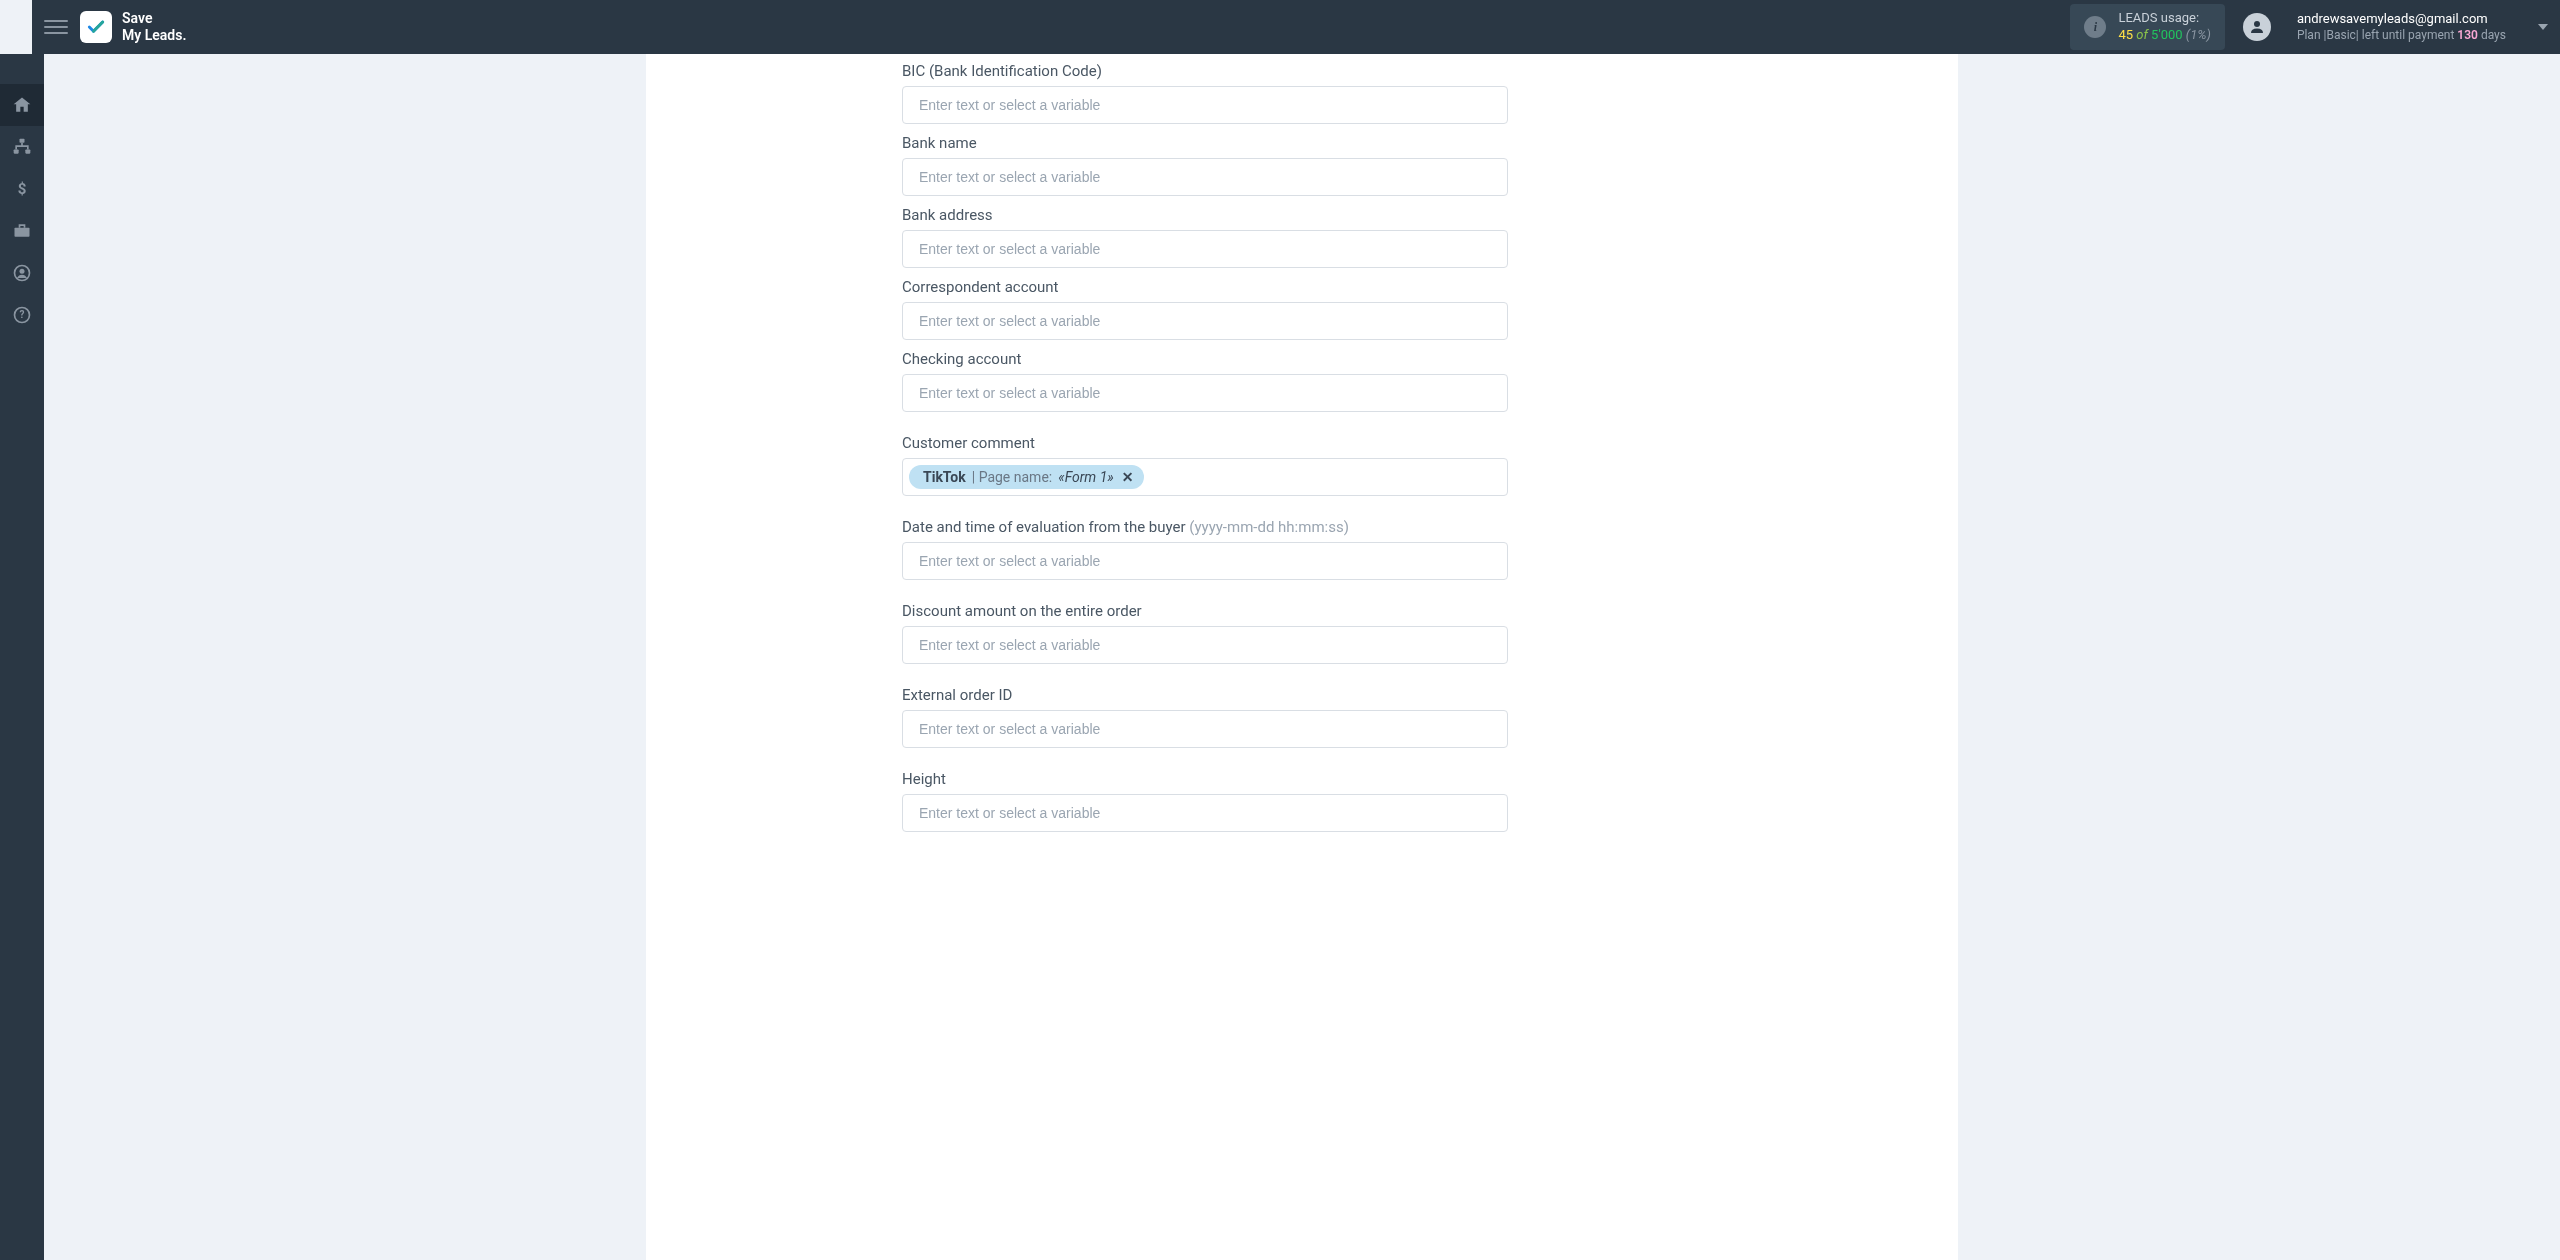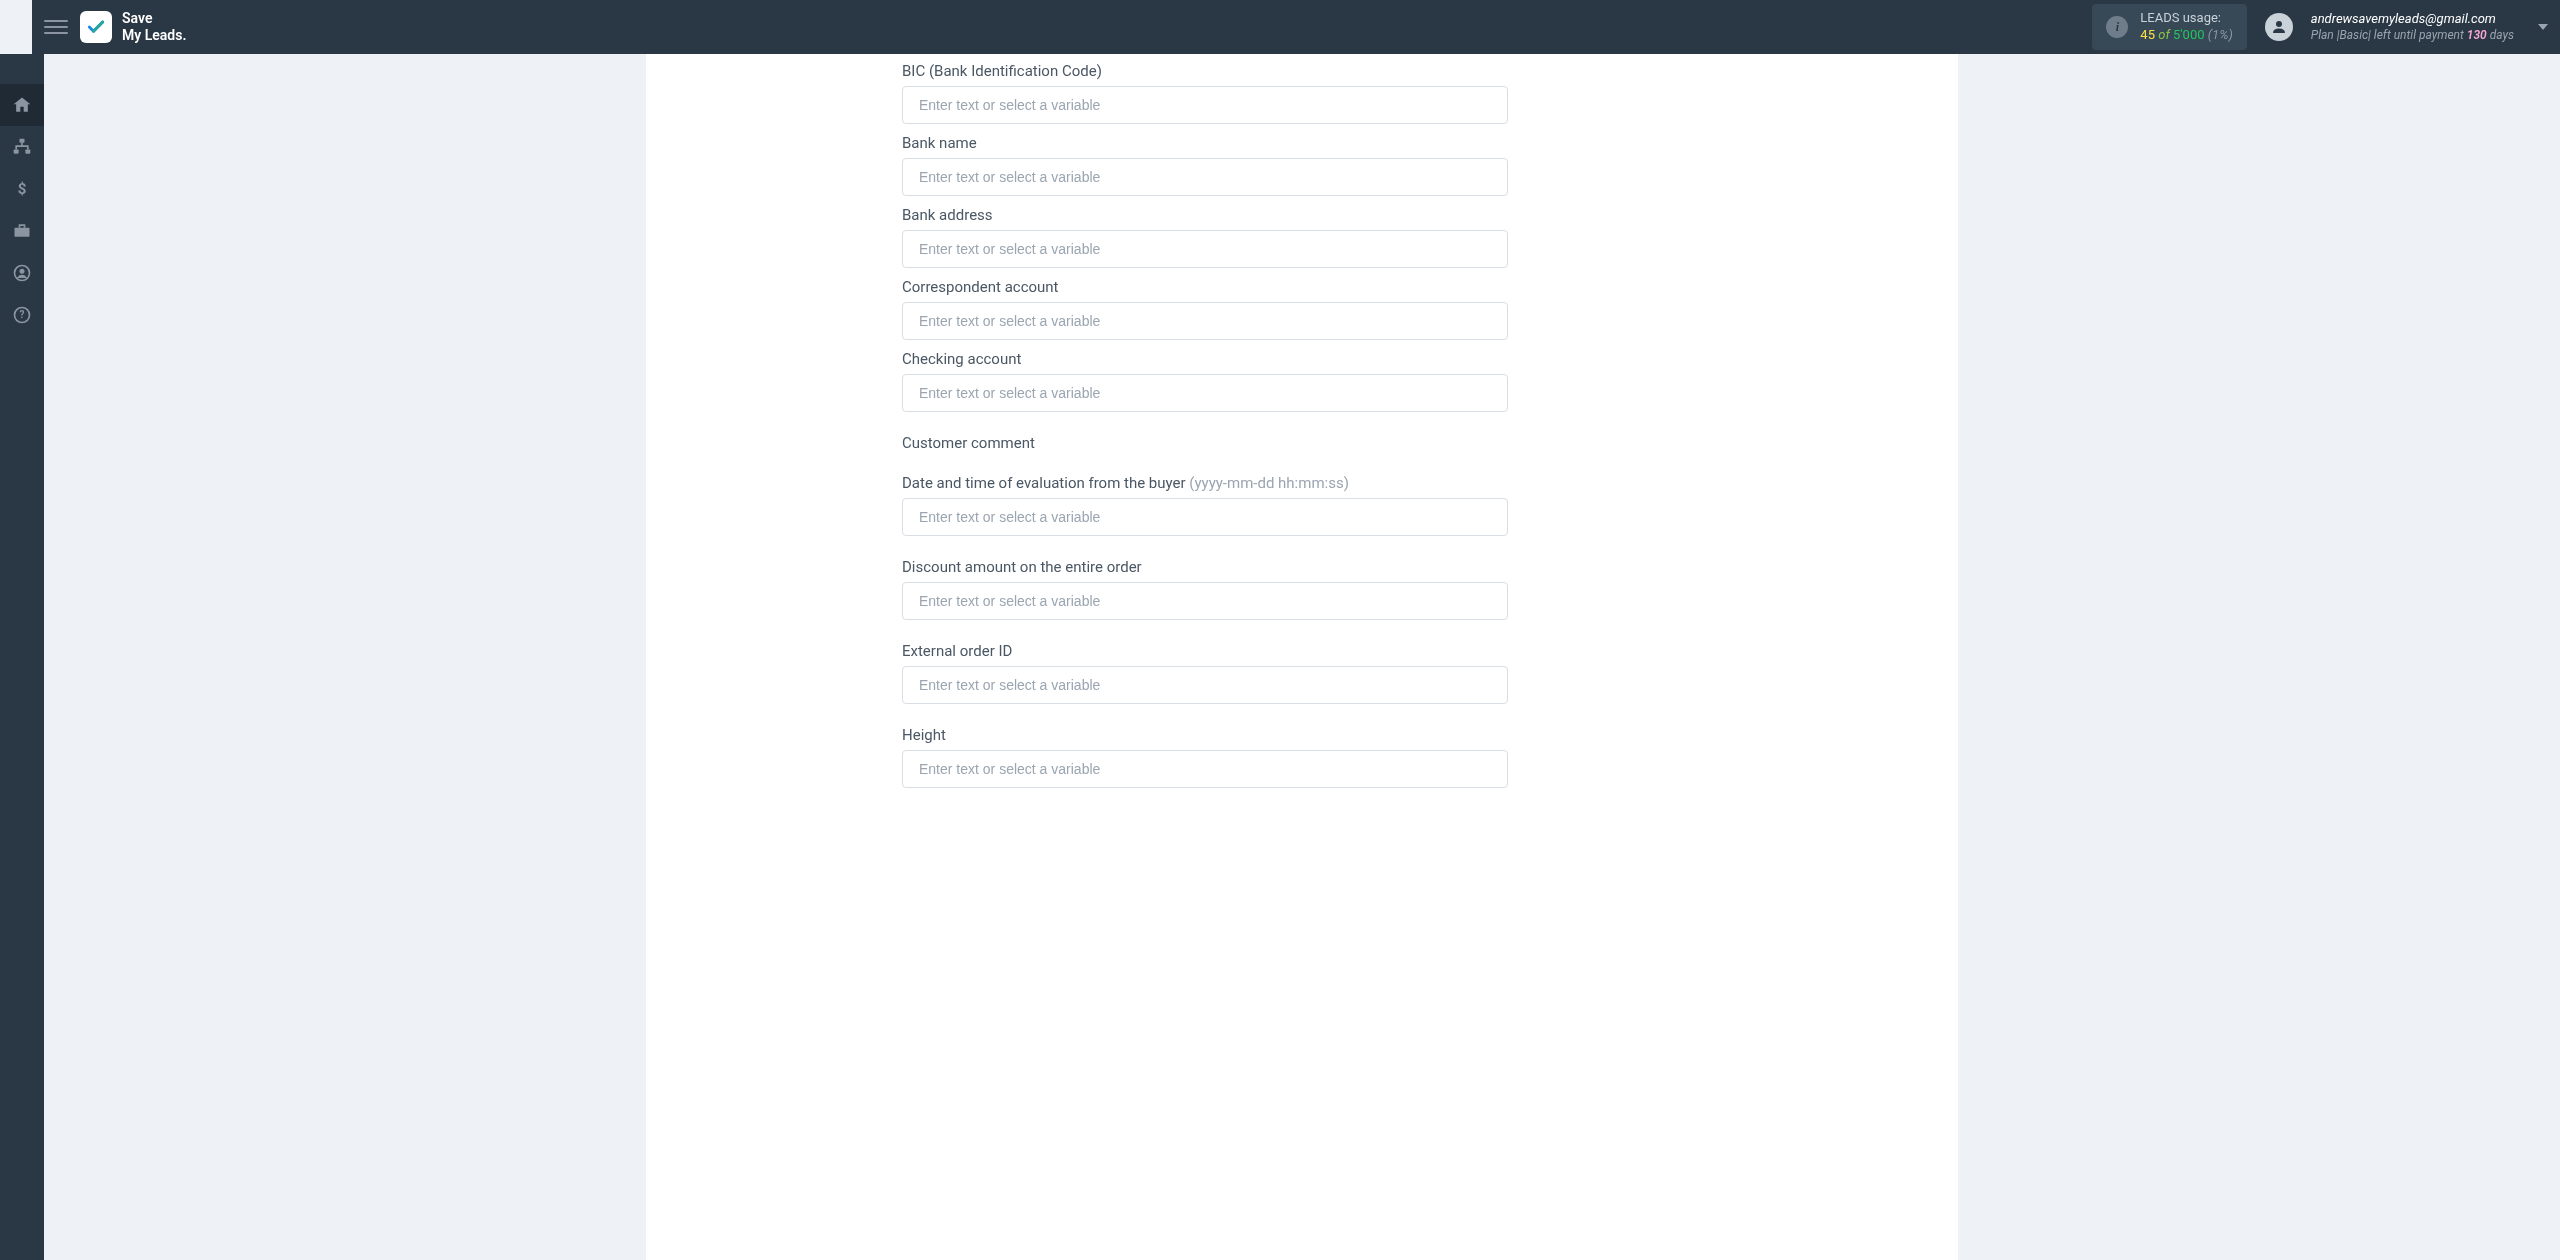--- a/index.html
+++ b/index.html
@@ -51,21 +51,21 @@
       display: flex; align-items: center; justify-content: center;
       font-weight: 700; font-style: italic; font-size: 12px;
       font-family: Georgia, serif;
     }
     .usage-text { font-size: 13px; line-height: 1.3; }
     .usage-label { color: #c9d1d9; }
     .usage-num-green { color: #fde047; }
     .usage-of { color: #8bc34a; font-style: italic; }
     .usage-total { color: #22c55e; }
     .usage-pct { color: #8a95a1; font-style: italic; }
-    .user-box { display: flex; align-items: center; gap: 18px; cursor: pointer; font-style: italic; }
+    .user-box { display: flex; align-items: center; gap: 26px; cursor: pointer; }
     .avatar-circle {
       width: 28px; height: 28px; border-radius: 50%;
       background: #c9d1d9;
       display: flex; align-items: center; justify-content: center;
     }
     .user-text { font-size: 13px; line-height: 1.3; color: #fff; }
     .user-sub { color: #9aa5b1; font-size: 12px; }
     .user-sub .bold { color: #f9a8d4; font-weight: 600; }
     .chevron-down {
       width: 0; height: 0;
@@ -263,20 +263,28 @@
         <input class="text-input" type="text" placeholder="Enter text or select a variable" style="">
       </div>
 
       <div class="field-group">
         <div class="field-label">Checking account</div>
         <input class="text-input" type="text" placeholder="Enter text or select a variable" style="">
       </div>
 
       <div class="field-group gap-top">
         <div class="field-label">Customer comment</div>
+        <div class="tag-input-box">
+          <span class="variable-tag">
+            <span class="src">TikTok</span>
+              <span class="sep"> | Page name: </span>
+              <span class="val">«Form 1»</span>
+            <span class="tag-remove">✕</span>
+          </span>
+        </div>
       </div>
 
       <div class="field-group gap-top">
         <div class="field-label">
           <span>Date and time of evaluation from the buyer </span><span class="hint">(yyyy-mm-dd hh:mm:ss)</span>
         </div>
         <input class="text-input" type="text" placeholder="Enter text or select a variable" style="">
       </div>
 
       <div class="field-group gap-top">

